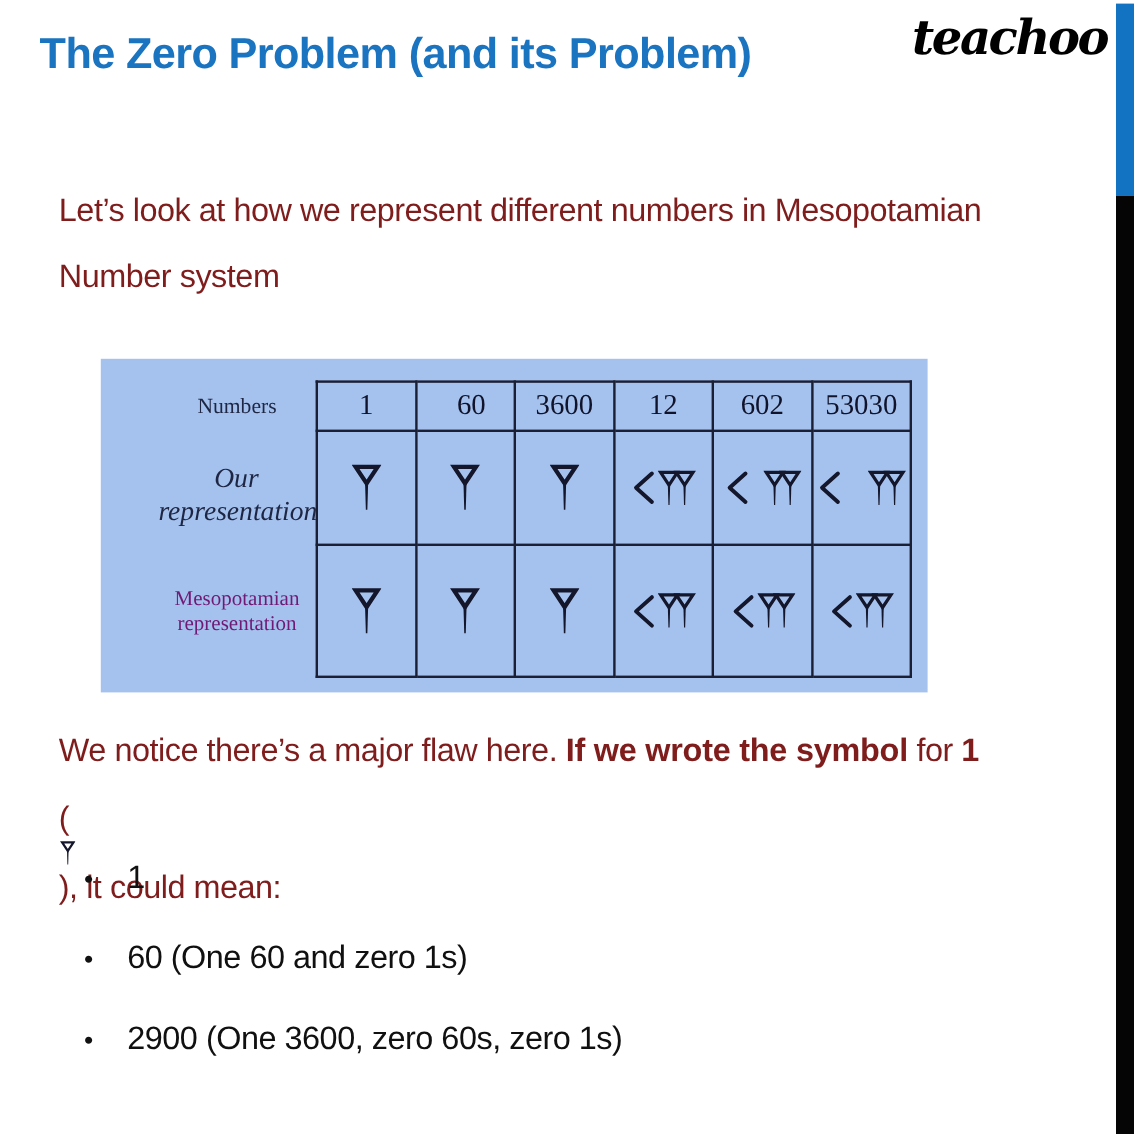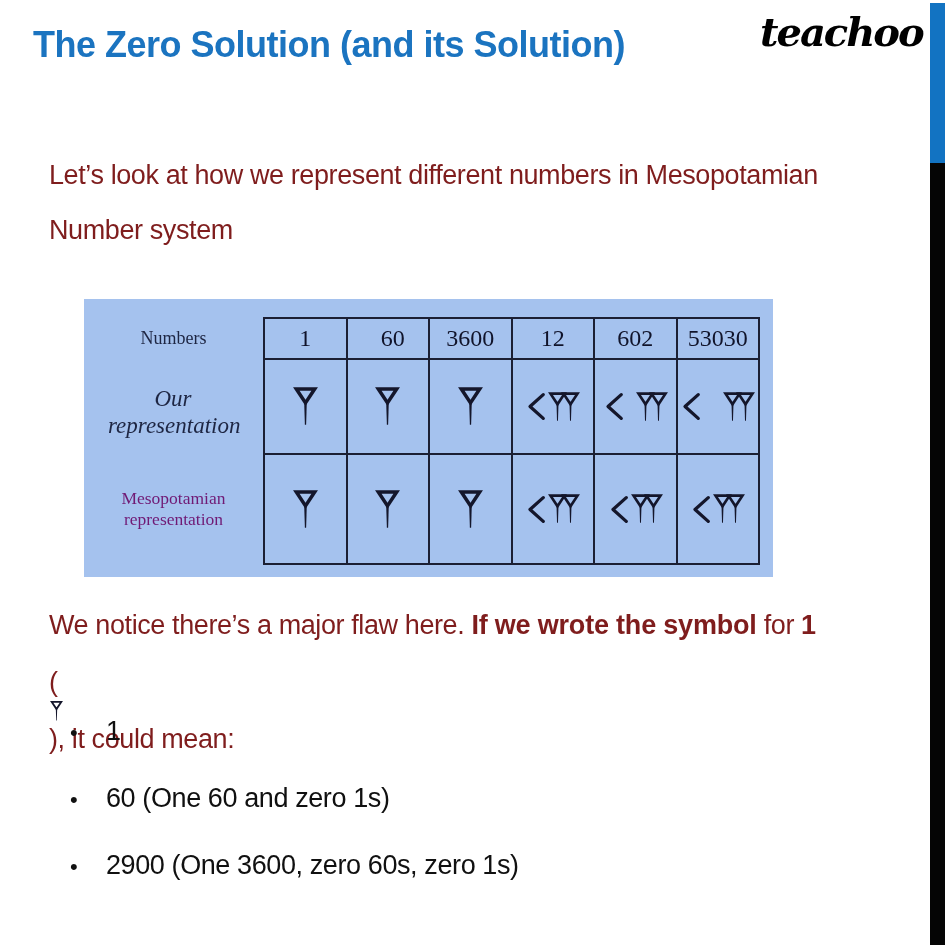--- a/index.html
+++ b/index.html
@@ -24,21 +24,21 @@
   }
   .intro1 { top:144px; }
   .intro2 { top:199px; }
   .flaw1  { top:594px; }
   .flaw2  { top:651px; }
   .flaw1 b { letter-spacing:-0.2px; }
 
   .panel { position:absolute; left:84px; top:299px; width:689px; height:278px; }
   .rowlabel {
     position:absolute; text-align:center; font-family:"Liberation Serif", serif;
-    color:#1e2643; line-height:1.18;
+    color:#1e2643; line-height:1.18;padding-left:24px;
   }
   .label-numbers { left:0;   top:29px;  width:179px; font-size:18px; }
   .label-our     { left:24px; top:86px;  width:130px; font-size:23px;font-style:italic; }
   .label-meso    { left:4px;  top:189px; width:171px; font-size:17.5px; }
 
   table.grid {
     position:absolute; left:179px; top:18px; width:497px; height:246px;
     border-collapse:collapse; table-layout:fixed;
   }
   table.grid th, table.grid td { padding:0; }
@@ -76,21 +76,21 @@
       <path d="M19.5 4 L5 17 L19.5 30" fill="none" stroke="currentColor" stroke-width="3.6" stroke-linecap="round" stroke-linejoin="round"></path>
     </symbol>
   </defs>
 </svg>
 
 <div class="page">
 
   <div class="bar-blue" style="background: rgb(18, 115, 194);"></div>
   <div class="bar-black" style="background: rgb(5, 5, 5);"></div>
 
-  <h1 class="title" style="color: rgb(27, 116, 192);">The Zero Solution (and its Solution)</h1>
+  <h1 class="title" style="color: rgb(27, 116, 192);">The Zero Problem (and its Problem)</h1>
   <div class="logo">teachoo</div>
 
   <p class="intro1">Let’s look at how we represent different numbers in Mesopotamian</p>
   <p class="intro2">Number system</p>
 
   <div class="panel" id="panel" style="background: rgb(165, 194, 238);">
     <div class="rowlabel label-numbers" style="color: rgb(30, 38, 67);">Numbers</div>
     <div class="rowlabel label-our" style="color: rgb(30, 38, 67);">Our representation</div>
     <div class="rowlabel label-meso" style="color: #701a75;">Mesopotamian representation</div>
     <table class="grid" id="grid">

